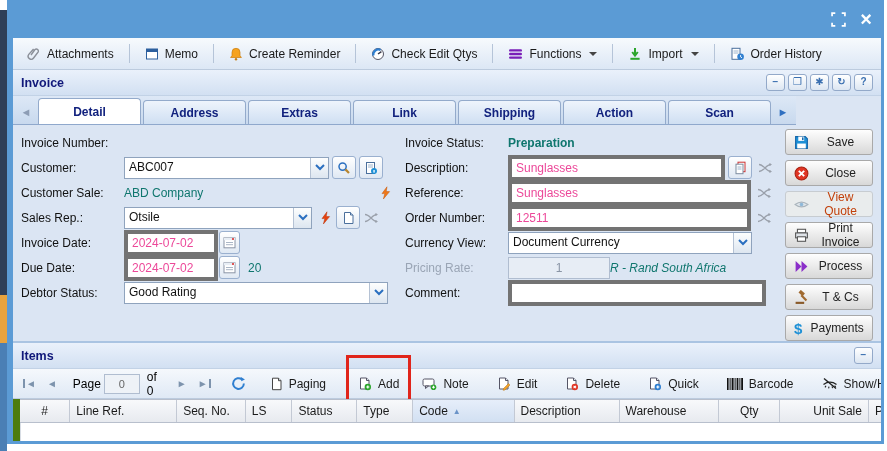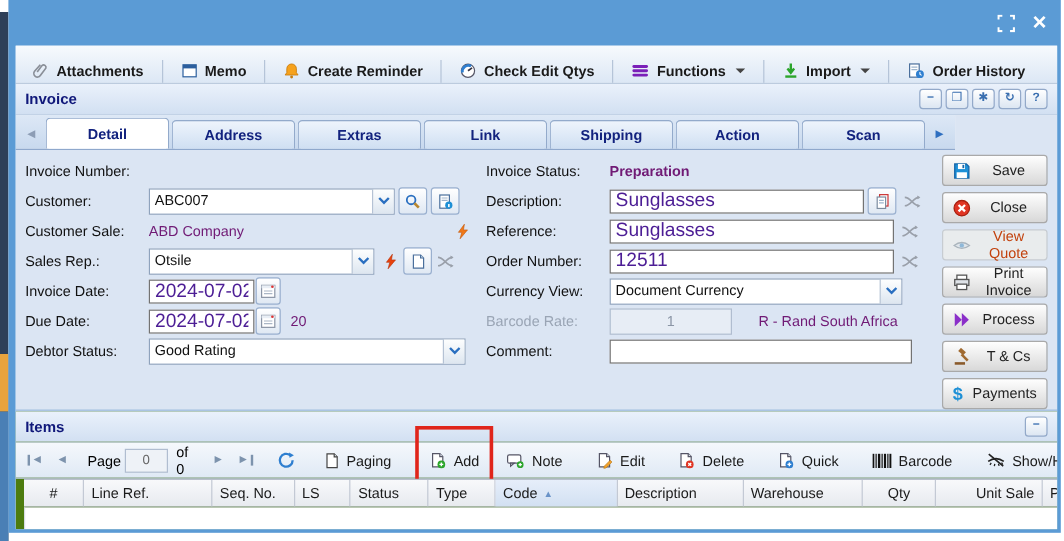--- a/index.html
+++ b/index.html
@@ -11,21 +11,21 @@
   #bgstrip .seg-blue{position:absolute;left:0;top:333px;width:7px;height:108px;background:#4a7fb5;}
 
   
   #win{position:absolute;left:7px;top:0;width:877px;height:444px;background:#5b9bd5;}
   #titlebar{height:38px;display:flex;align-items:center;justify-content:flex-end;padding-right:12px;gap:14px;}
   #titlebar .tb-ic{cursor:pointer;display:flex;align-items:center;}
   #titlebar .closex{color:#fff;font-size:20px;font-weight:bold;line-height:1;}
   #winbody{position:absolute;left:6px;top:38px;right:3px;bottom:3px;background:#edf2f9;display:flex;flex-direction:column;overflow:hidden;}
 
   
-  #toolbar{height:31px;flex:0 0 31px;background:linear-gradient(#f7fafd,#dce7f5);border-bottom:1px solid #bccbde;display:flex;align-items:flex-end;padding:0 6px;gap:4px;font-weight:bold;}
+  #toolbar{height:31px;flex:0 0 31px;background:linear-gradient(#f7fafd,#dce7f5);border-bottom:1px solid #bccbde;display:flex;align-items:center;padding:0 6px;gap:4px;}
   .tbtn{display:flex;align-items:center;gap:6px;padding:3px 8px;border-radius:3px;font-size:12px;color:#1a1a1a;cursor:pointer;white-space:nowrap;}
   .tsep{width:1px;height:19px;background:#b5c4d8;margin:0 3px;}
   .caret{width:0;height:0;border-left:4px solid transparent;border-right:4px solid transparent;border-top:4px solid #444;margin-left:2px;}
 
   
   #invoice-panel{flex:0 0 260px;display:flex;flex-direction:column;border-bottom:2px solid #aac4e2;}
   .panel-head{height:25px;background:linear-gradient(#eaf1fb,#d2e0f2);display:flex;align-items:center;padding:0 8px;border-bottom:1px solid #c2d2e6;}
   .panel-title{font-size:12.5px;font-weight:bold;color:#10187a;}
   .panel-head .spacer{flex:1;}
   .mini-btn{width:17px;height:15px;margin-left:3px;border:1px solid #93a9c9;border-radius:3px;background:linear-gradient(#ffffff,#dce6f2);color:#3a6fb0;font-size:10px;line-height:13px;text-align:center;cursor:pointer;font-weight:bold;}
@@ -37,23 +37,23 @@
   .tab{width:101px;height:23px;margin:0 1px;border:1px solid #93aacb;border-bottom:none;border-radius:4px 4px 0 0;background:linear-gradient(#eef4fc,#cfdff2);color:#12227e;font-size:12px;font-weight:bold;display:flex;align-items:center;justify-content:center;cursor:pointer;}
   .tab.active{background:#fff;height:25px;}
 
   
   #invoice-content{flex:1;display:flex;background:#dbe5f3;}
   #form-left{width:384px;padding:5px 0 0 8px;}
   #form-right{width:370px;padding:5px 0 0 0;}
   .row{display:flex;align-items:center;height:25px;}
   .lbl{width:103px;font-size:12px;color:#111;flex:0 0 103px;}
   .lbl.dim{color:#9aa5b5;}
-  .val{font-size:12px;color:#701a75;}
+  .val{font-size:12px;color:#0f766e;}
   .val.bold{font-weight:bold;}
-  .txt{height:18px;border:1px solid #737373;background:#fff;font-size:16px;font-family:inherit;padding:0 4px;color:#4c1d95;}
+  .txt{height:18px;border:4px solid #737373;background:#fff;font-size:12px;font-family:inherit;padding:0 4px;color:#ec4899;}
   .combo{display:flex;height:20px;border:1px solid #8fa3bd;background:#fff;align-items:stretch;}
   .combo .cval{flex:1;font-size:12px;padding:2px 4px;color:#111;white-space:nowrap;overflow:hidden;}
   .combo .cbtn{width:17px;background:linear-gradient(#fdfefe,#dde6f0);border-left:1px solid #b5c2d4;display:flex;align-items:center;justify-content:center;cursor:pointer;}
   .icon-btn{width:22px;height:21px;margin-left:3px;border:1px solid #9ab0cf;border-radius:3px;background:linear-gradient(#ffffff,#dfe8f3);display:flex;align-items:center;justify-content:center;cursor:pointer;}
   .flat-ic{width:20px;height:20px;display:flex;align-items:center;justify-content:center;margin-left:3px;cursor:pointer;}
   .dim-input{height:18px;width:96px;border:1px solid #b0bdd0;background:#e7edf5;color:#8a95a5;font-size:12px;text-align:center;font-family:inherit;}
 
   
   #action-stack{flex:1;padding:4px 8px 0 10px;display:flex;flex-direction:column;gap:5px;}
   .act-btn{height:24px;border:1px solid #a9a9a9;border-radius:3px;background:linear-gradient(#fefefe,#d8d8d8);display:flex;align-items:center;font-size:12px;color:#222;cursor:pointer;padding:0 8px;gap:8px;}
@@ -381,23 +381,23 @@
                 <div class="combo" style="width:242px;">
                   <span class="cval">Document Currency</span>
                   <span class="cbtn">
                       <svg width="10" height="7" viewBox="0 0 10 7">
                         <path d="M1 1 l4 4 4-4" stroke="#2a6fc0" stroke-width="2" fill="none"></path>
                       </svg>
                     </span>
                 </div>
               </div>
               <div class="row">
-                <span class="lbl dim">Barcode Rate:</span>
+                <span class="lbl dim">Pricing Rate:</span>
                 <input class="dim-input" disabled="" value="1" style="">
-                <span class="val" style="margin-left:22px;">R - Rand South Africa</span>
+                <span class="val" style="font-style:italic;">R - Rand South Africa</span>
               </div>
               <div class="row">
                 <span class="lbl">Comment:</span>
                 <input class="txt" style="width: 242px;" value="">
               </div>
             </div>
 
             <div id="action-stack">
               <div class="act-btn">
                 <span>

